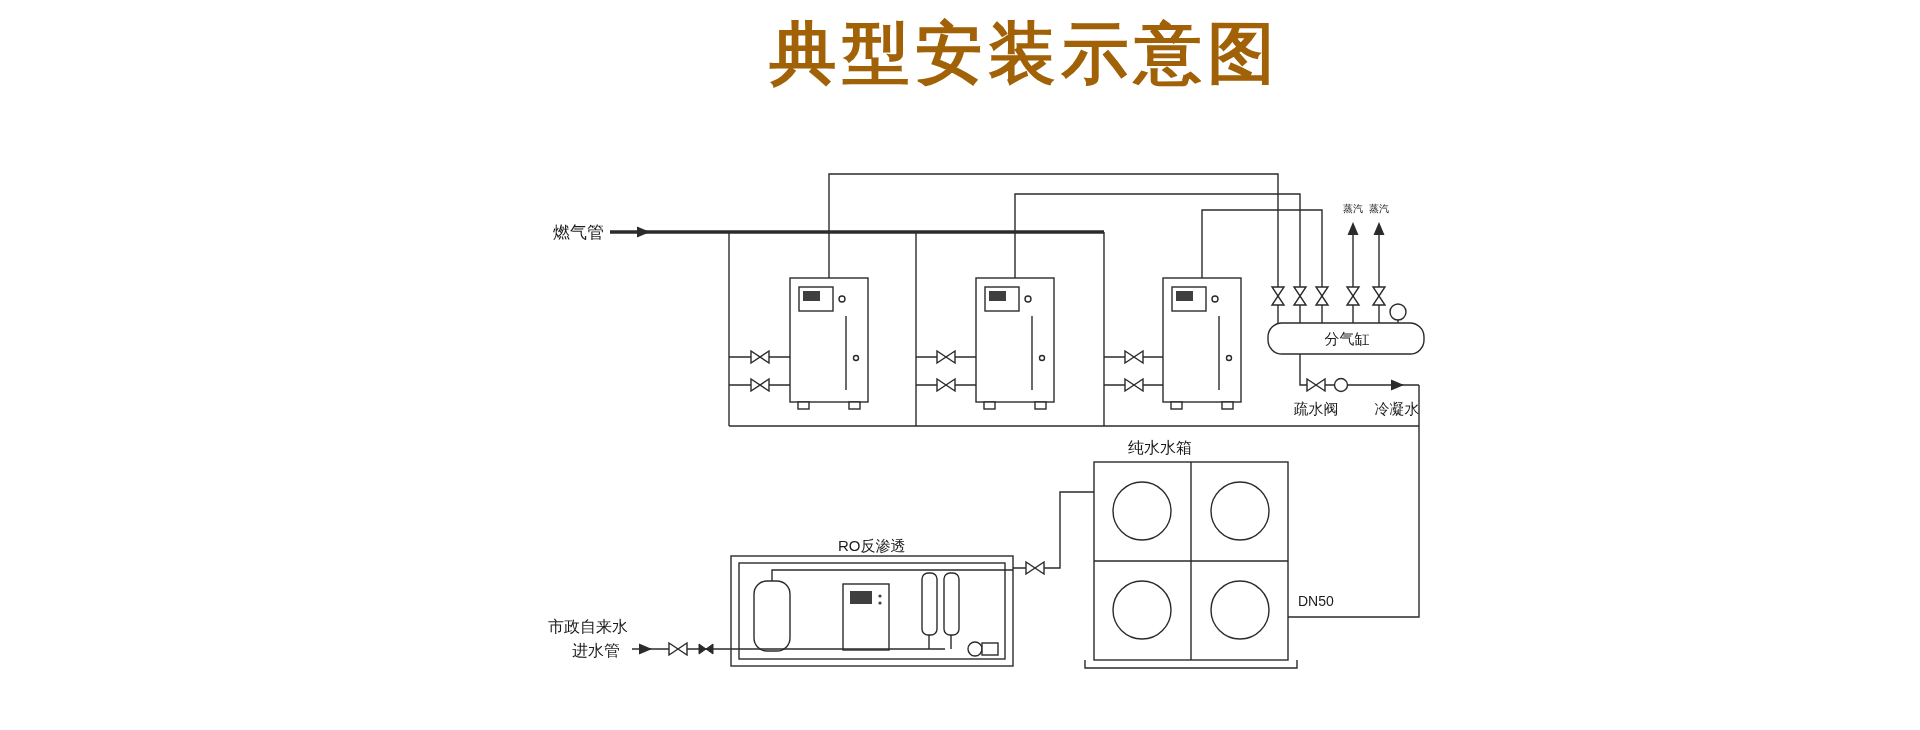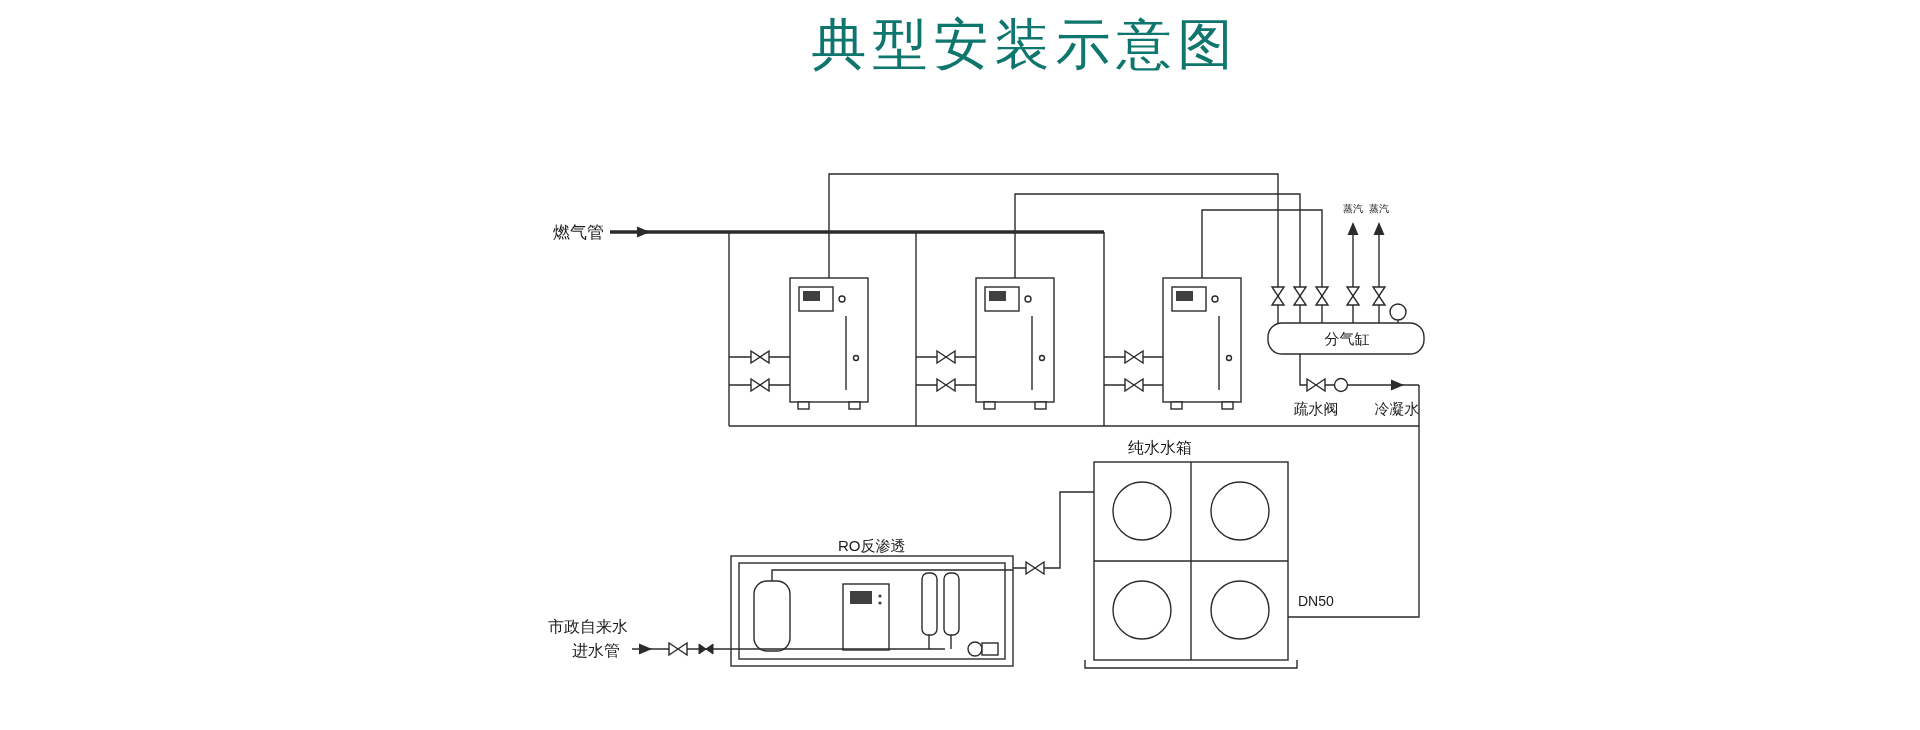--- a/index.html
+++ b/index.html
@@ -1,20 +1,20 @@
 <!DOCTYPE html>
 <html><head>
 <meta charset="utf-8">
 <style>
   html,body{margin:0;padding:0;background:#ffffff;}
   body{width:1920px;height:730px;position:relative;overflow:hidden;
        font-family:"Liberation Sans",sans-serif;}
   .page-title{
     position:absolute;left:1025px;top:8px;transform:translateX(-50%);
-    font-size:55px;font-weight:400;letter-spacing:6px;color:#0f766e;
+    font-size:67px;font-weight:700;letter-spacing:6px;color:#a16207;
     white-space:nowrap;
   }
   svg{position:absolute;left:0;top:0;}
   .pipe{fill:none;stroke:#2b2b2b;stroke-width:1.4;}
   .pipe-thick{fill:none;stroke:#2b2b2b;stroke-width:3.4;}
   .shape{fill:#ffffff;stroke:#2b2b2b;stroke-width:1.4;}
   .dark{fill:#3f3f3f;stroke:none;}
   text{font-family:"Liberation Sans",sans-serif;fill:#1c1c1c;}
   .lbl15{font-size:15px;}
   .lbl16{font-size:16px;}

